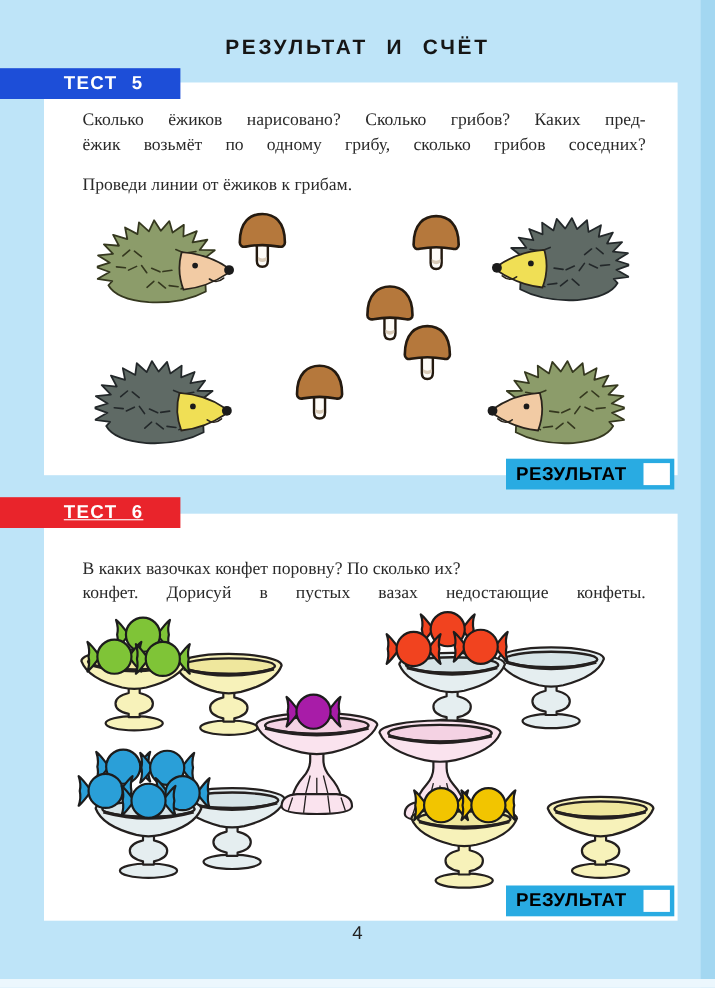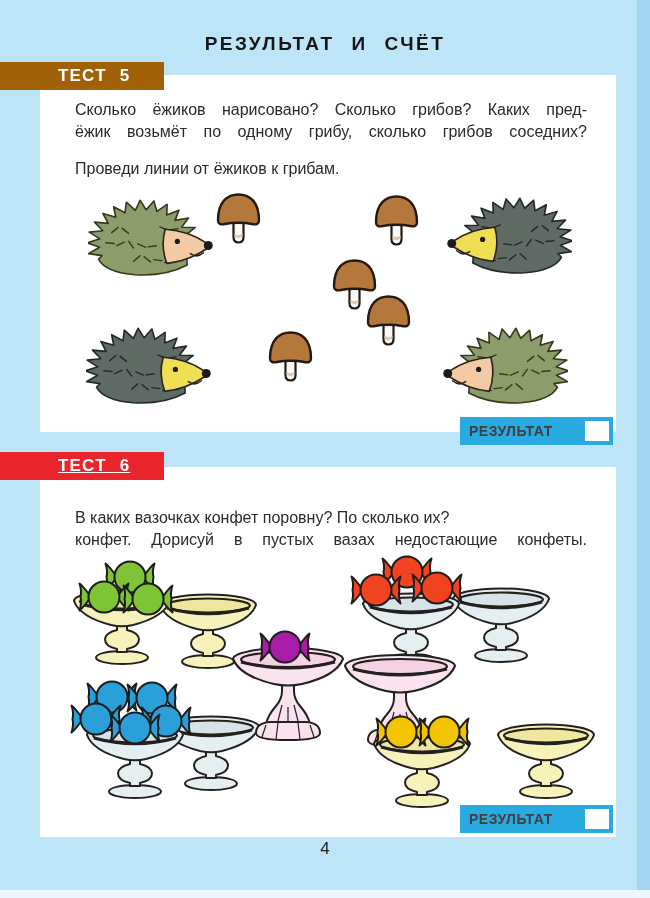--- a/index.html
+++ b/index.html
@@ -17,40 +17,40 @@
   .panel{position:absolute;left:40px;width:576px;background:#ffffff;}
   #panel1{top:75px;height:357px;}
   #panel2{top:467px;height:370px;}
   .test-banner{
     position:absolute;left:0;width:164px;height:28px;z-index:5;
     color:#fff;font-weight:bold;font-size:17px;letter-spacing:1.2px;word-spacing:7px;
     line-height:28px;padding-left:58px;box-sizing:border-box;
   }
   #banner1{top:62px;} #banner2{top:452px;text-decoration:underline;}
   .task{position:absolute;left:35px;top:24px;width:512px;font-size:16px;line-height:21.5px;color:#2a2a2a;}
-  .task .tline{text-align:justify;text-align-last:justify;}
+  .task .tline{text-align:justify;text-align-last:justify;font-family:Liberation Serif, serif;}
   .task .tline.last{text-align-last:left;margin-top:16px;}
   .scene{position:absolute;left:0;top:0;width:100%;height:100%;}
   .item{position:absolute;}
   .item svg{display:block;width:100%;height:100%;}
   .result-badge{position:absolute;left:460px;width:153px;height:28px;z-index:6;}
   #badge1{top:417px;} #badge2{top:805px;}
   .result-badge .rlabel{
-    position:absolute;left:9px;top:0;line-height:28px;color:#404040;
-    font-weight:bold;font-size:14px;letter-spacing:.5px;
+    position:absolute;left:9px;top:0;line-height:28px;color:#000000;
+    font-weight:bold;font-size:17px;letter-spacing:.5px;
   }
   .result-box{position:absolute;right:4px;top:4px;width:24px;height:20px;background:#fff;}
   .page-number{position:absolute;top:839px;left:0;width:100%;text-align:center;font-size:17px;color:#222;}
 </style>
 </head>
 <body style="background: rgb(190, 228, 248);">
 
 <div class="page-title">РЕЗУЛЬТАТ И СЧЁТ</div>
 
-<div class="test-banner" id="banner1" style="background: #a16207;">ТЕСТ 5</div>
+<div class="test-banner" id="banner1" style="background: #1d4ed8;">ТЕСТ 5</div>
 <div class="panel" id="panel1">
   <div class="task">
       <div class="tline">Сколько ёжиков нарисовано? Сколько грибов? Каких пред-</div>
       <div class="tline">ёжик возьмёт по одному грибу, сколько грибов соседних?</div>
       <div class="tline last">Проведи линии от ёжиков к грибам.</div>
     </div>
   <div class="scene" id="scene5">
       <div class="item" style="left: 48px; top: 118px; width: 130px; height: 92px;">
         <svg viewBox="0 0 160 108">
           <path d="M17.3,74.4L0.6,72.0L14.3,64.2L-1.1,58.7L14.6,53.8L1.4,45.6L18.2,43.8L8.0,33.3L24.8,34.8L18.3,22.6L34.1,27.3L31.6,14.3L45.5,21.8L47.2,8.7L58.3,18.7L64.1,6.3L71.6,18.1L81.1,7.2L84.8,20.1L97.4,11.4L96.9,24.5L111.9,18.5L107.2,31.1L123.7,28.1L115.1,39.5L132.0,39.8L120.2,49.1L122,86Q96,100 58,98Q22,95 13,79Z" fill="#8c9c6a" stroke="#35381f" stroke-width="2" stroke-linejoin="round"></path>

